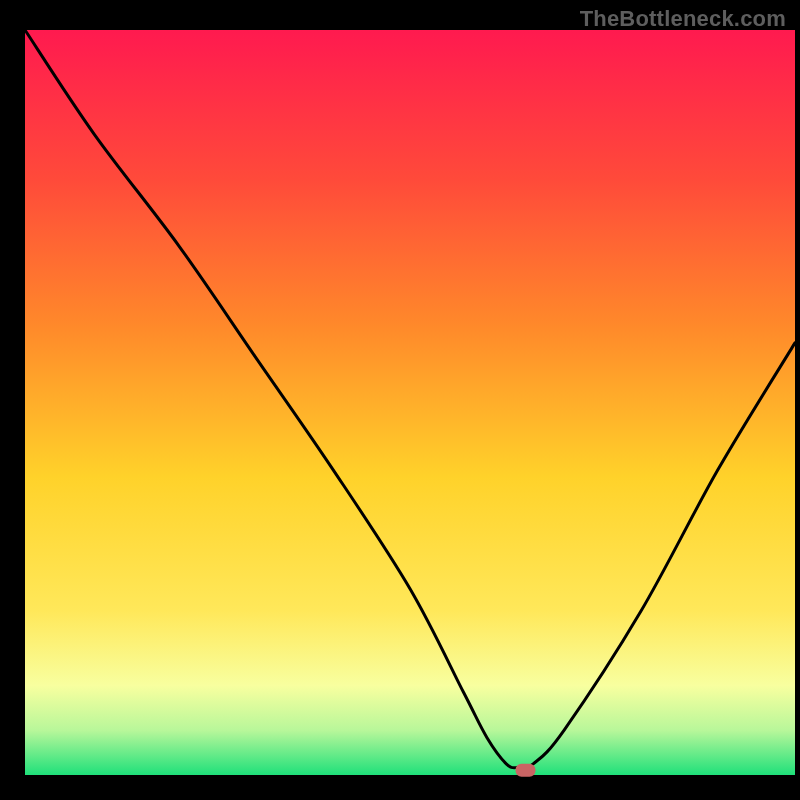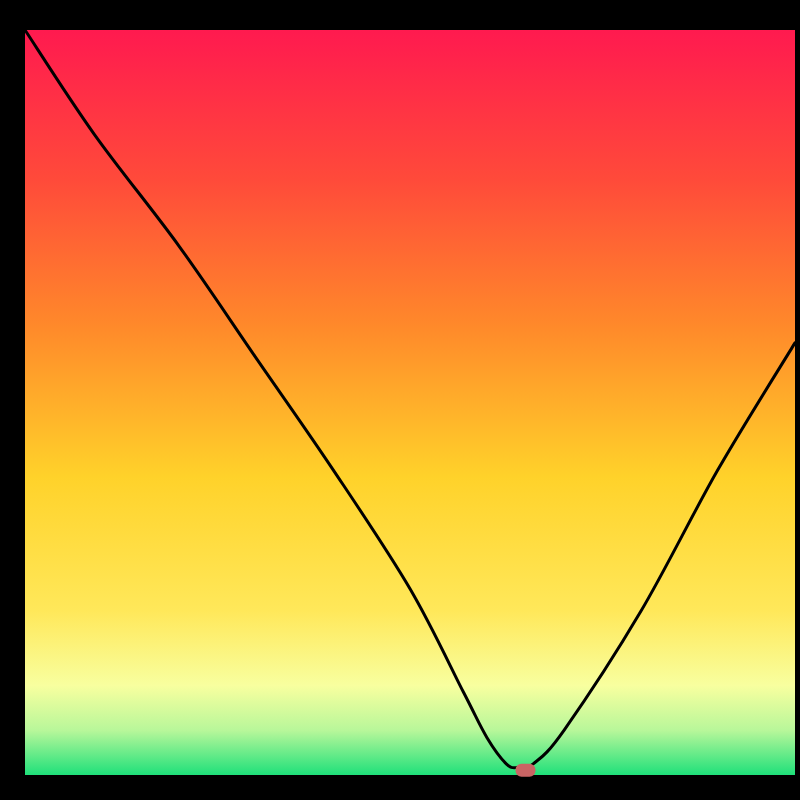--- a/index.html
+++ b/index.html
@@ -51,13 +51,14 @@
       </linearGradient>
     </defs>
 
     <rect x="25" y="30" width="770" height="745" fill="url(#bg-grad)"></rect>
 
     <path id="curve-path" fill="none" stroke="#000" stroke-width="3" stroke-linejoin="round" stroke-linecap="round" d="M 25 30 C 36.55 47.383333333333326, 68.63333333333333 98.2916666666666, 94.3 134.29999999999995 C 119.96666666666667 170.3083333333333, 152.05 208.80000000000007, 179 246.05000000000007 C 205.95 283.30000000000007, 230.33333333333334 320.54999999999995, 256 357.79999999999995 C 281.6666666666667 395.04999999999995, 307.3333333333333 431.05833333333334, 333 469.55 C 358.6666666666667 508.0416666666667, 388.18333333333334 551.5, 410 588.75 C 431.81666666666666 626, 451.06666666666666 668.2166666666666, 463.9 693.05 C 476.7333333333333 717.8833333333333, 479.94166666666666 725.9541666666667, 487 737.75 C 494.05833333333334 749.5458333333333, 501.1166666666667 758.8583333333333, 506.25 763.825 C 511.3833333333333 768.7916666666667, 513.3083333333333 767.55, 517.8 767.55 C 522.2916666666666 767.55, 525.5 770.0333333333334, 533.2 763.825 C 540.9000000000001 757.6166666666667, 546.0333333333333 755.7541666666666, 564 730.3 C 581.9666666666667 704.8458333333333, 615.3333333333334 654.5583333333334, 641 611.1 C 666.6666666666666 567.6416666666667, 692.3333333333334 514.25, 718 469.55 C 743.6666666666666 424.85, 782.1666666666666 364.0083333333334, 795 342.90000000000003"></path>
 
     <rect id="marker-rect" rx="6" ry="6" width="20" height="13" fill="#c96464" x="515.5" y="763.785"></rect>
   </svg>
 
+  <div class="watermark">TheBottleneck.com</div>
 </div>
 
 </body></html>

